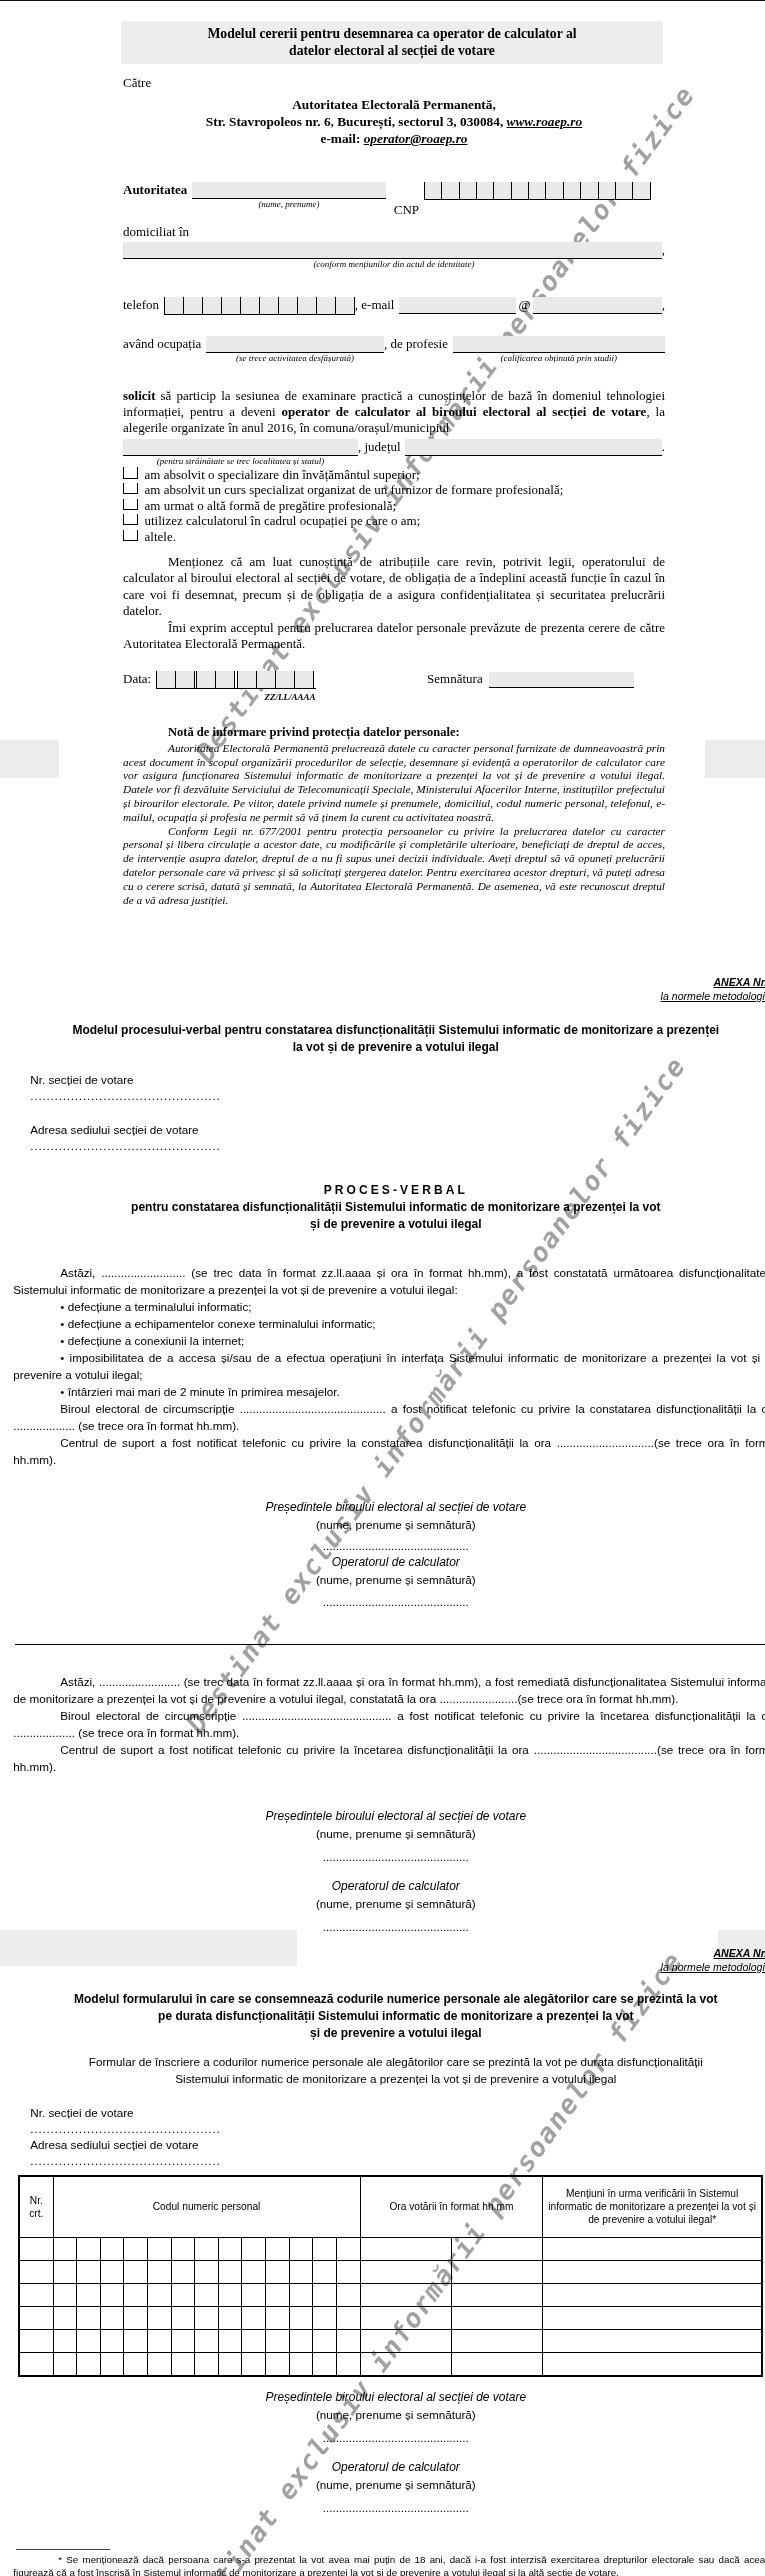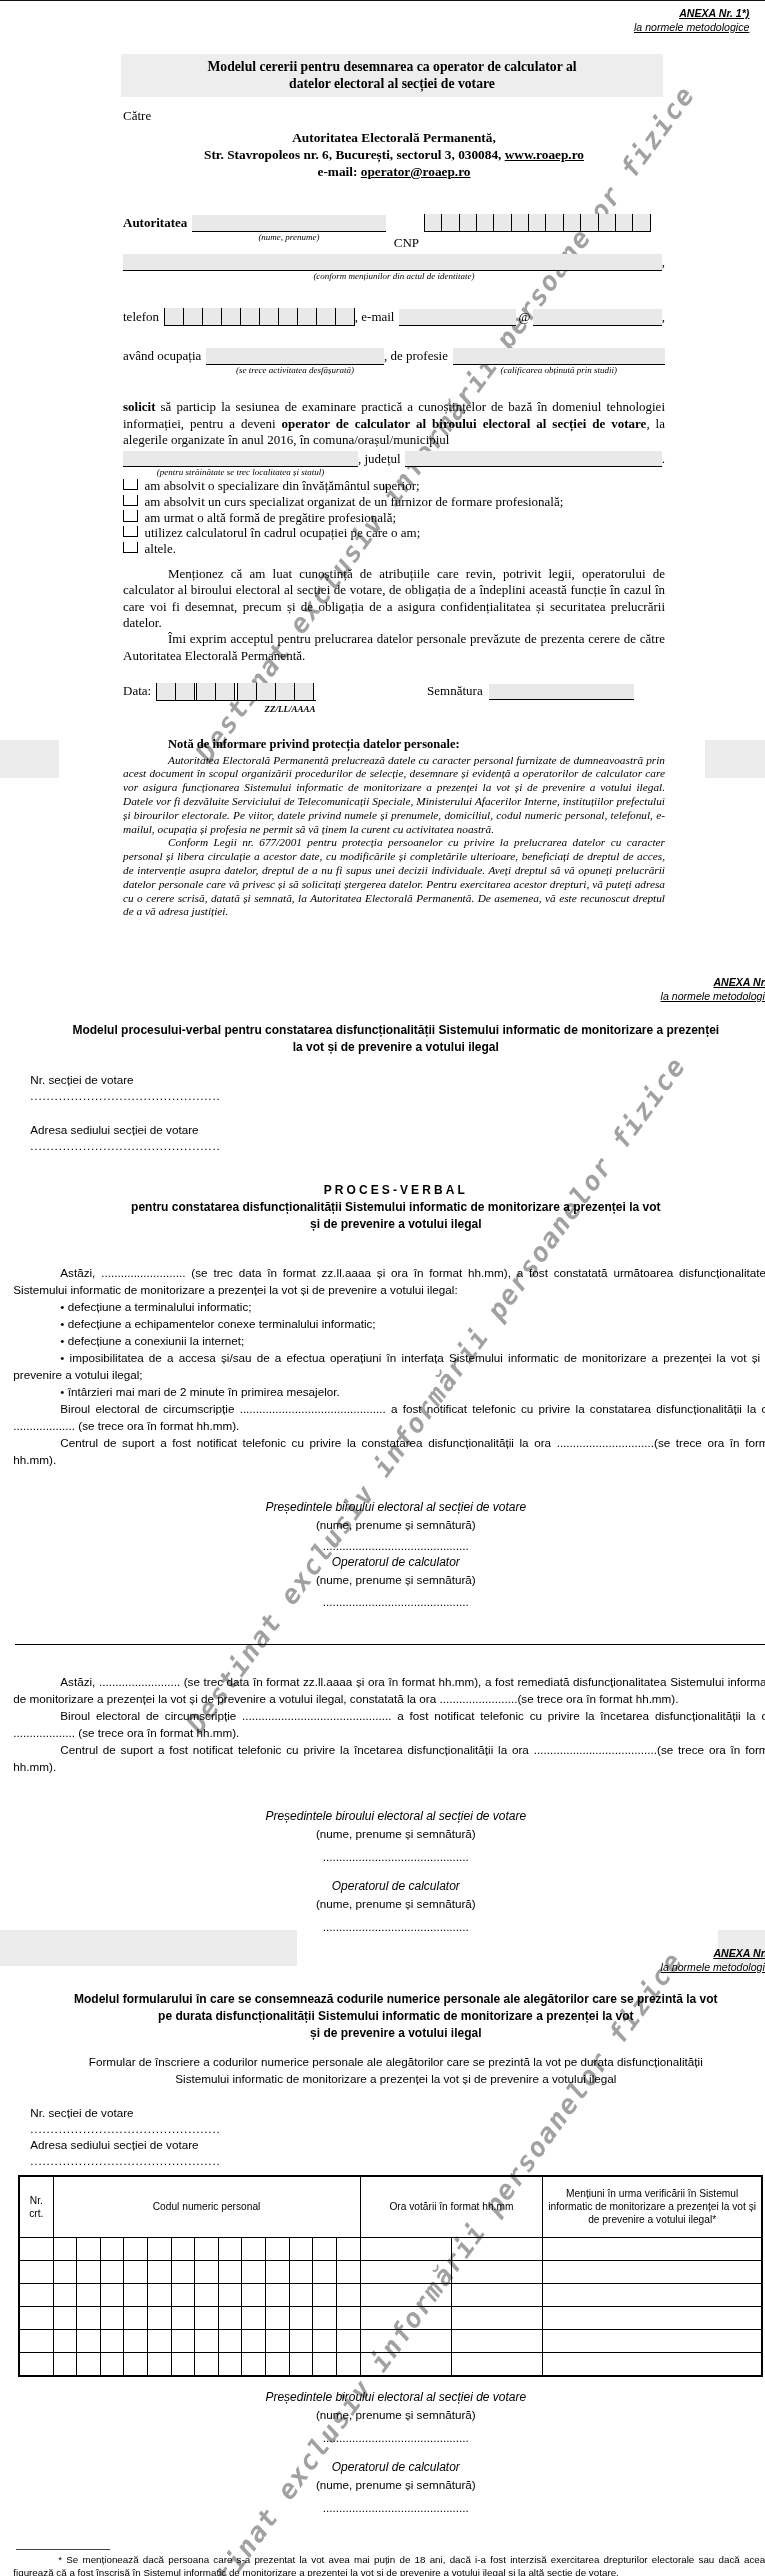--- a/index.html
+++ b/index.html
@@ -22,21 +22,21 @@
     font-style:italic;font-size:10.6px;line-height:13.3px;}
   .anexa .a1{font-weight:bold;text-decoration:underline;}
   .anexa .a2{text-decoration:underline;}
 
   
   .col1{margin-left:123px;width:542px;font-family:"Liberation Serif",serif;font-size:13px;line-height:16.4px;}
   .titlebox{margin:20.3px 0 0 121px;width:542px;background:#ededed;text-align:center;
     font-family:"Liberation Serif",serif;font-weight:bold;font-size:13.7px;line-height:17px;padding:3.9px 0 4.7px;}
   .catre{margin-top:11px;}
   .addr{margin-top:4.7px;text-align:center;font-weight:bold;font-size:13.3px;line-height:17px;}
-  .ulink{text-decoration:underline;}
+  .ulink{text-decoration:underline;font-style:italic;}
   .frow{display:flex;align-items:flex-start;}
   .lbl{white-space:pre;line-height:19px;}
   .b{font-weight:bold;}
   .fl{display:inline-block;background:#e9e9e9;border-bottom:1.2px solid #000;height:15.6px;margin-top:2.3px;}
   .fwrap{display:inline-block;text-align:center;}
   .fwrap .fl{display:block;}
   .cap{font-style:italic;font-size:9px;line-height:11px;}
   .bxs,.bxg{display:inline-flex;background:#e9e9e9;border-bottom:1.2px solid #000;height:17px;
     border-right:1.2px solid #000;margin-top:1.6px;}
   .bxs .cell{width:16.4px;border-left:1.2px solid #000;}
@@ -78,24 +78,20 @@
   <div class="watermark" style="left:31px;top:407px;">Destinat exclusiv informării persoanelor fizice</div>
   <div class="watermark" style="left:22px;top:1378px;">Destinat exclusiv informării persoanelor fizice</div>
   <div class="watermark" style="left:19px;top:2273px;">Destinat exclusiv informării persoanelor fizice</div>
 
   <div class="gapband" style="left:0;top:739px;width:59px;height:38px;"></div>
   <div class="gapband" style="left:705px;top:739px;width:60px;height:38px;"></div>
   <div class="gapband" style="left:0;top:1929px;width:297px;height:36px;"></div>
   <div class="gapband" style="left:718px;top:1929px;width:48px;height:36px;"></div>
 
   <div class="page" id="page1">
-    <div class="anexa">
-      <div class="a1">ANEXA Nr. 1*)</div>
-      <div class="a2">la normele metodologice</div>
-    </div>
 
     <div class="titlebox">
       <div>Modelul cererii pentru desemnarea ca operator de calculator al</div>
       <div>datelor electoral al secției de votare</div>
     </div>
 
     <div class="col1">
       <div class="catre">Către</div>
       <div class="addr">
         <div>Autoritatea Electorală Permanentă,</div>
@@ -120,20 +116,21 @@
             <span class="cell"></span>
             <span class="cell"></span>
             <span class="cell"></span>
             <span class="cell"></span>
             <span class="cell"></span>
             <span class="cell"></span>
             <span class="cell"></span>
           </span>
       </div>
 
+      <div style="margin-top:4.7px;">domiciliat în</div>
       <div class="frow">
         <span class="fl" style="flex:1;"></span>
         <span class="lbl">,</span>
       </div>
       <div class="cap" style="text-align:center;">(conform mențiunilor din actul de identitate)</div>
 
       <div class="frow" style="margin-top:25px;">
         <span class="lbl">telefon</span>
         <span class="bxs w23" style="margin-left:4.7px;">
             <span class="cell"></span>

